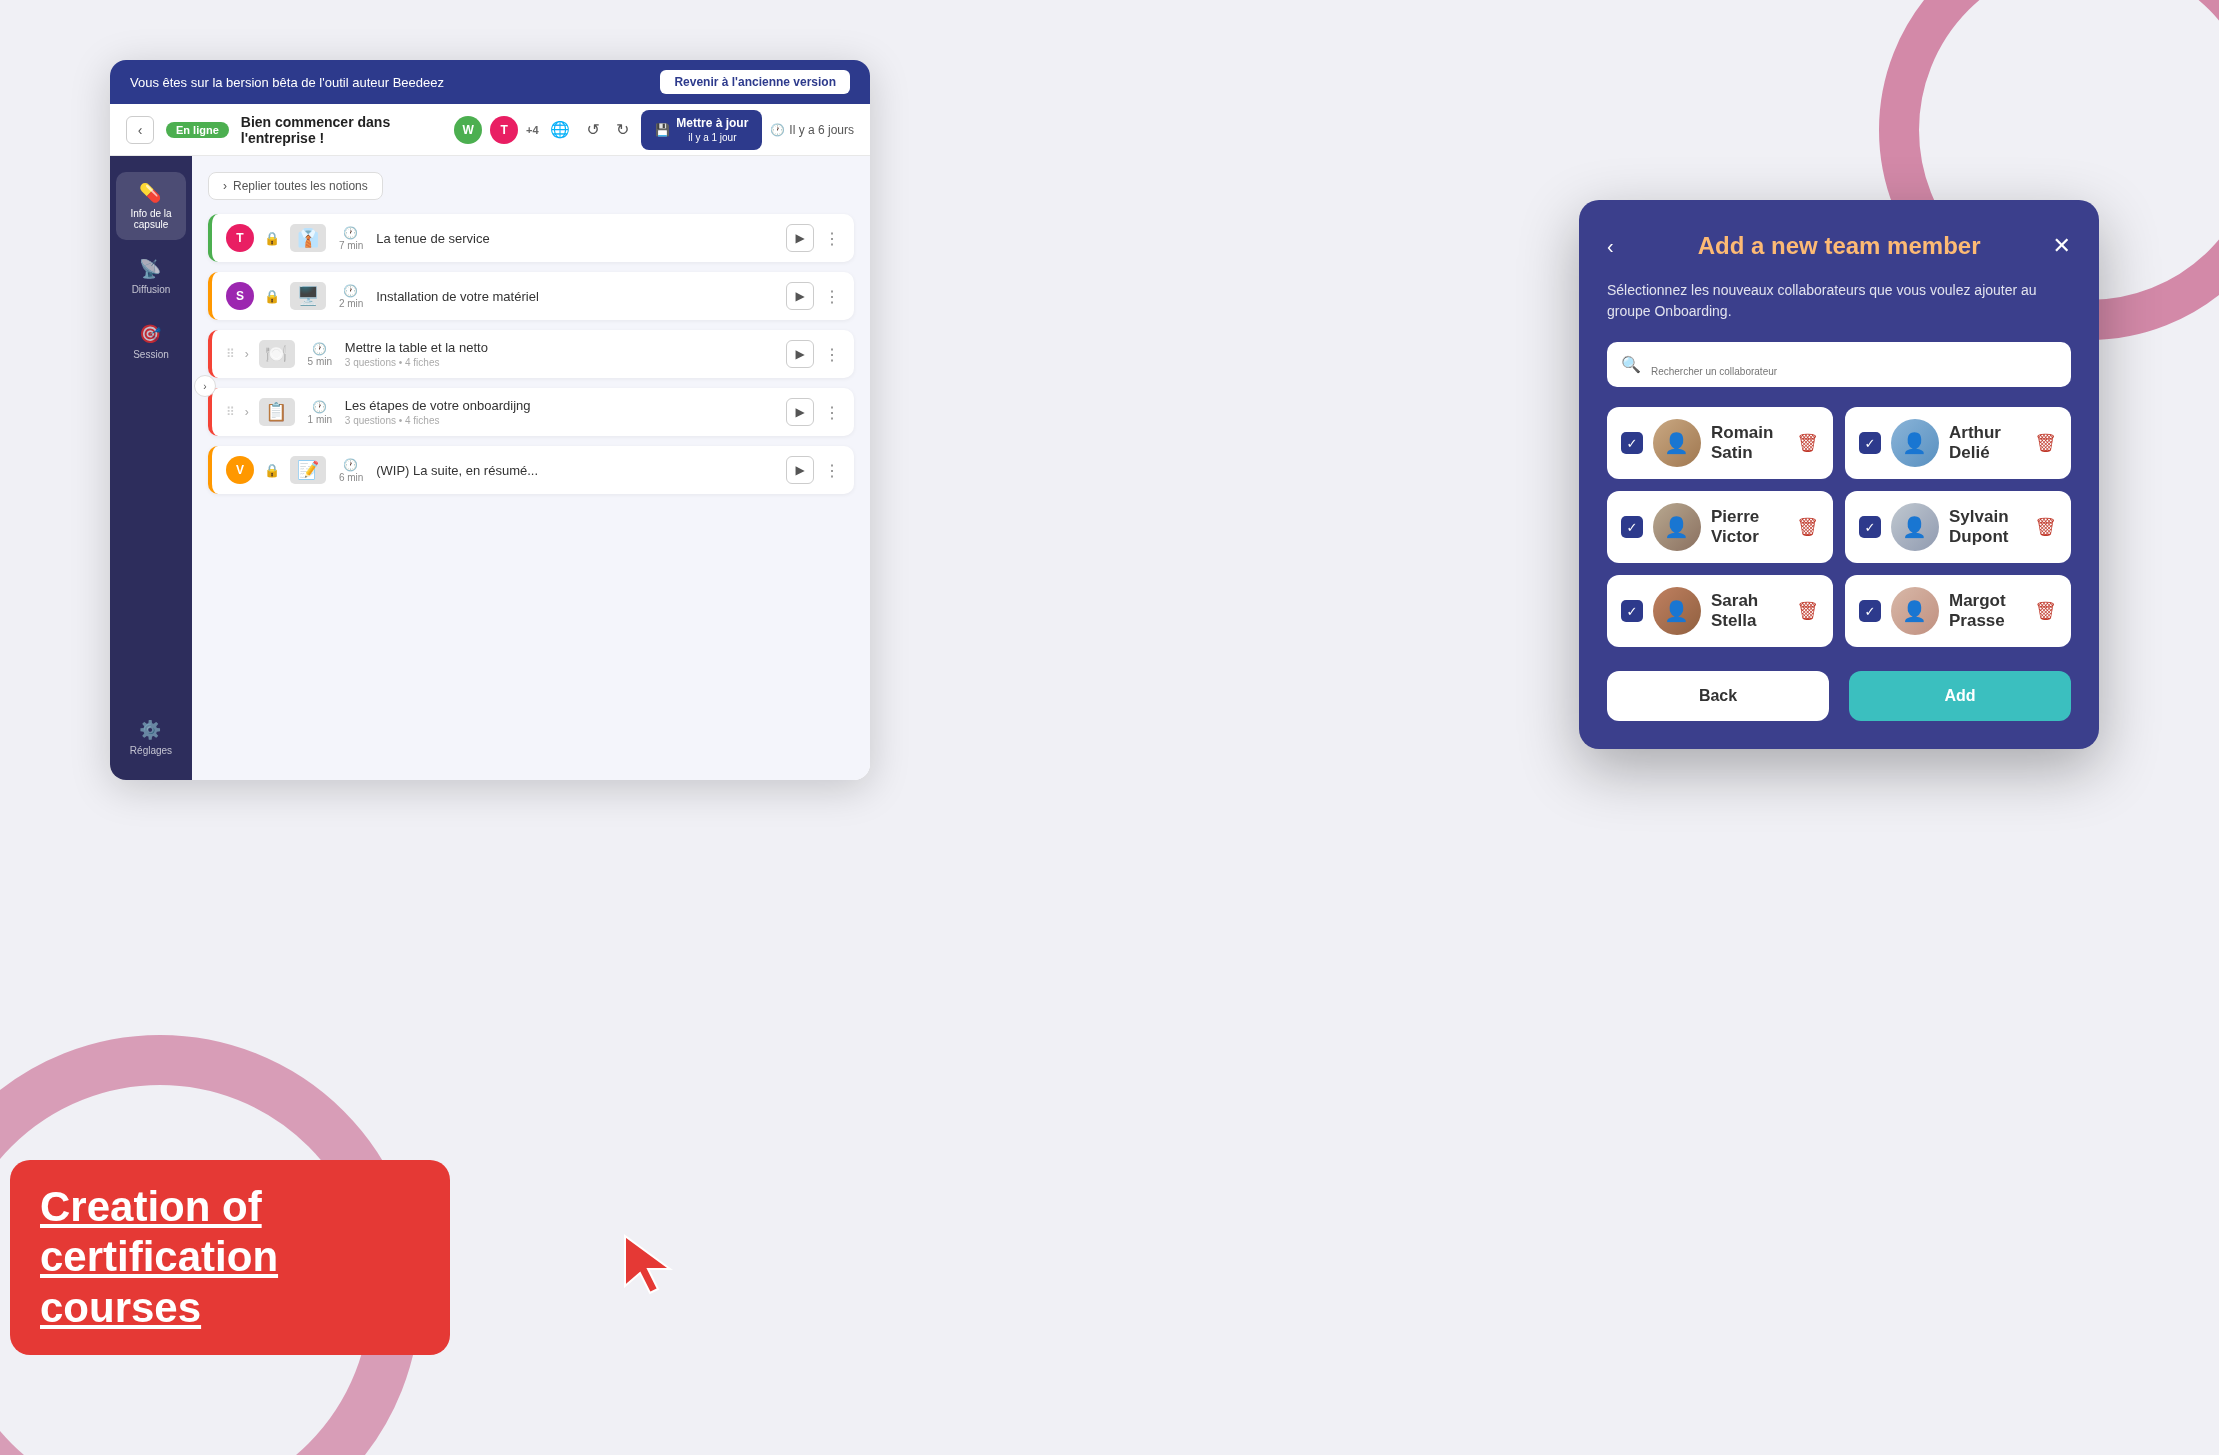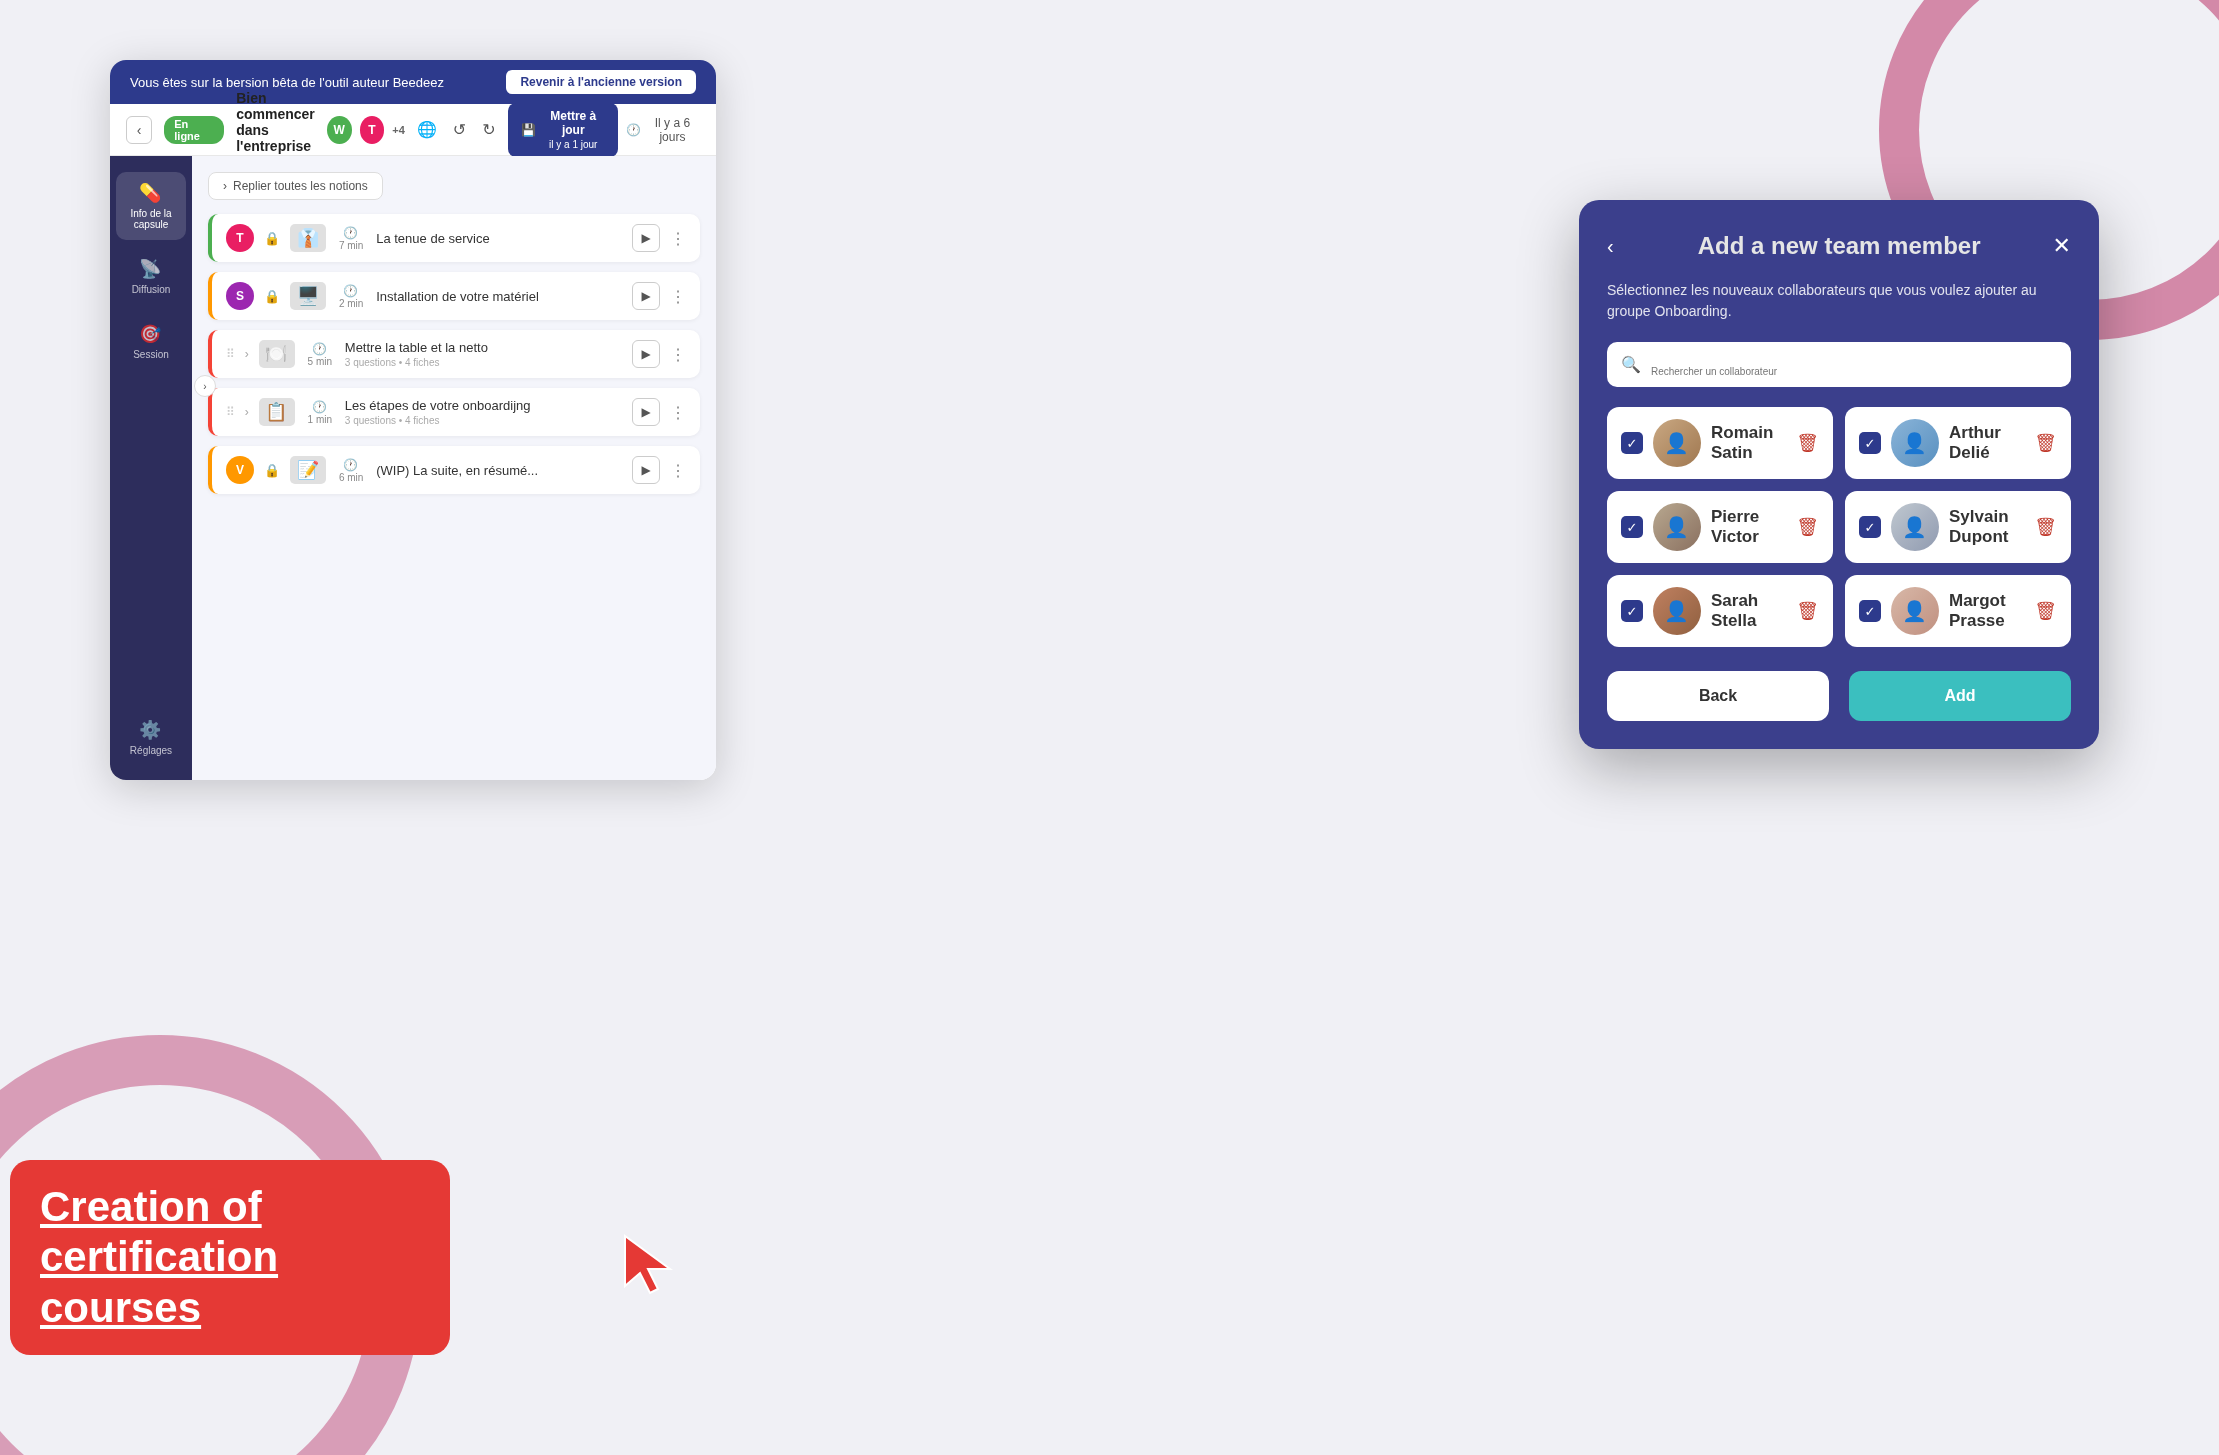--- a/index.html
+++ b/index.html
@@ -34,21 +34,21 @@
       border: 50px solid #b5215b;
       opacity: 0.4;
       z-index: 0;
     }
 
     
     .app-window {
       position: absolute;
       top: 60px;
       left: 110px;
-      width: 606px;
+      width: 760px;
       height: 720px;
       background: #fff;
       border-radius: 16px;
       box-shadow: 0 8px 40px rgba(0,0,0,0.18);
       overflow: hidden;
       z-index: 2;
     }
 
     
     .beta-banner {
@@ -405,21 +405,21 @@
     .modal-back {
       background: none;
       border: none;
       color: #fff;
       font-size: 20px;
       cursor: pointer;
       margin-right: 12px;
     }
     .modal-title {
       flex: 1;
-      color: #e5e5e5;
+      color: #fdba74;
       font-size: 24px;
       font-weight: 700;
       text-align: center;
     }
     .modal-close {
       background: none;
       border: none;
       color: #fff;
       font-size: 22px;
       cursor: pointer;

